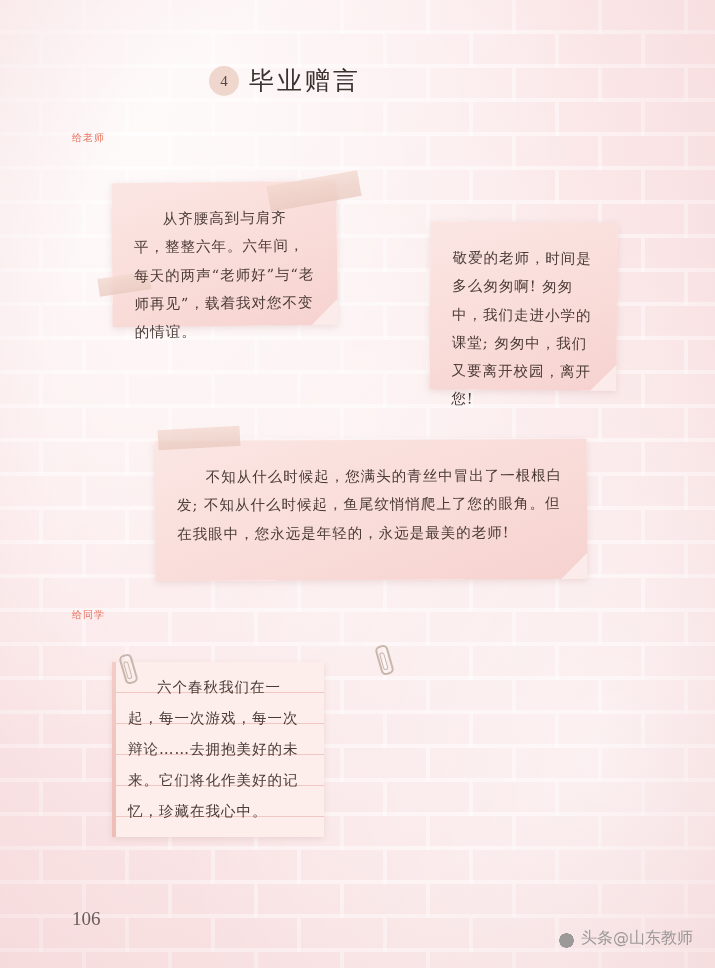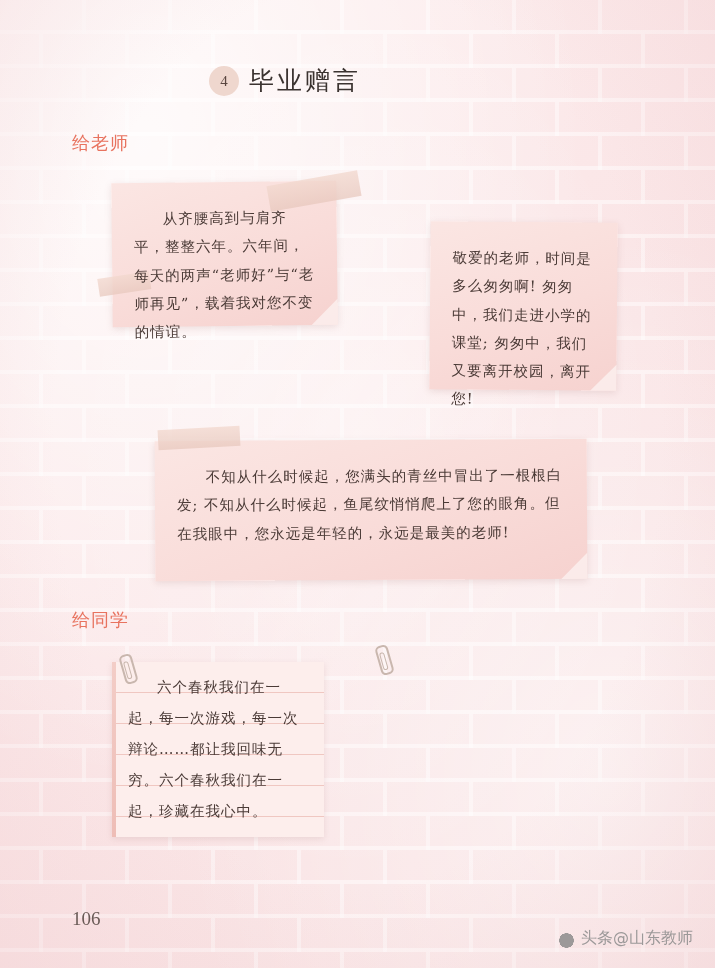--- a/index.html
+++ b/index.html
@@ -107,21 +107,21 @@
     color: #3b3330;
     letter-spacing: 3px;
     vertical-align: middle;
     font-family: "DejaVu Serif", serif;
   }
 
   
   .section-label {
     position: absolute;
     color: #e8735f;
-    font-size: 18px;
+    font-size: 10px;
     letter-spacing: 1px;
     font-family: Liberation Mono, monospace;
   }
   #label-teacher { left: 72px; top: 131px; }
   #label-classmate { left: 72px; top: 608px; }
 
   
   .note {
     position: absolute;
     box-sizing: border-box;
@@ -278,21 +278,21 @@
   </div>
 
   <div class="note" id="note3">
     <div class="note-paper"></div>
     <div class="note-inner indent">不知从什么时候起，您满头的青丝中冒出了一根根白发; 不知从什么时候起，鱼尾纹悄悄爬上了您的眼角。但在我眼中，您永远是年轻的，永远是最美的老师!</div>
     <div class="fold"></div>
   </div>
   <div class="tape" style="left:158px; top:428px; width:82px; height:20px; transform:rotate(-3deg);"></div>
 
   <div class="lined" id="note4">
-    <span class="indent" style="display:block">六个春秋我们在一起，每一次游戏，每一次辩论……都让我回味无穷。六个春秋我们在一起，珍藏在我心中。</span>
+    <span class="indent" style="display:block">六个春秋我们在一起，每一次游戏，每一次辩论……去拥抱美好的未来。它们将化作美好的记忆，珍藏在我心中。</span>
   </div>
   <div class="clip" style="left:122px; top:654px;"></div>
 
   <div class="clip" style="left:378px; top:645px;"></div>
 
   <div class="page-number">106</div>
 
   <div class="watermark">
     <span class="wm-logo"></span>
     <span>头条@山东教师</span>

